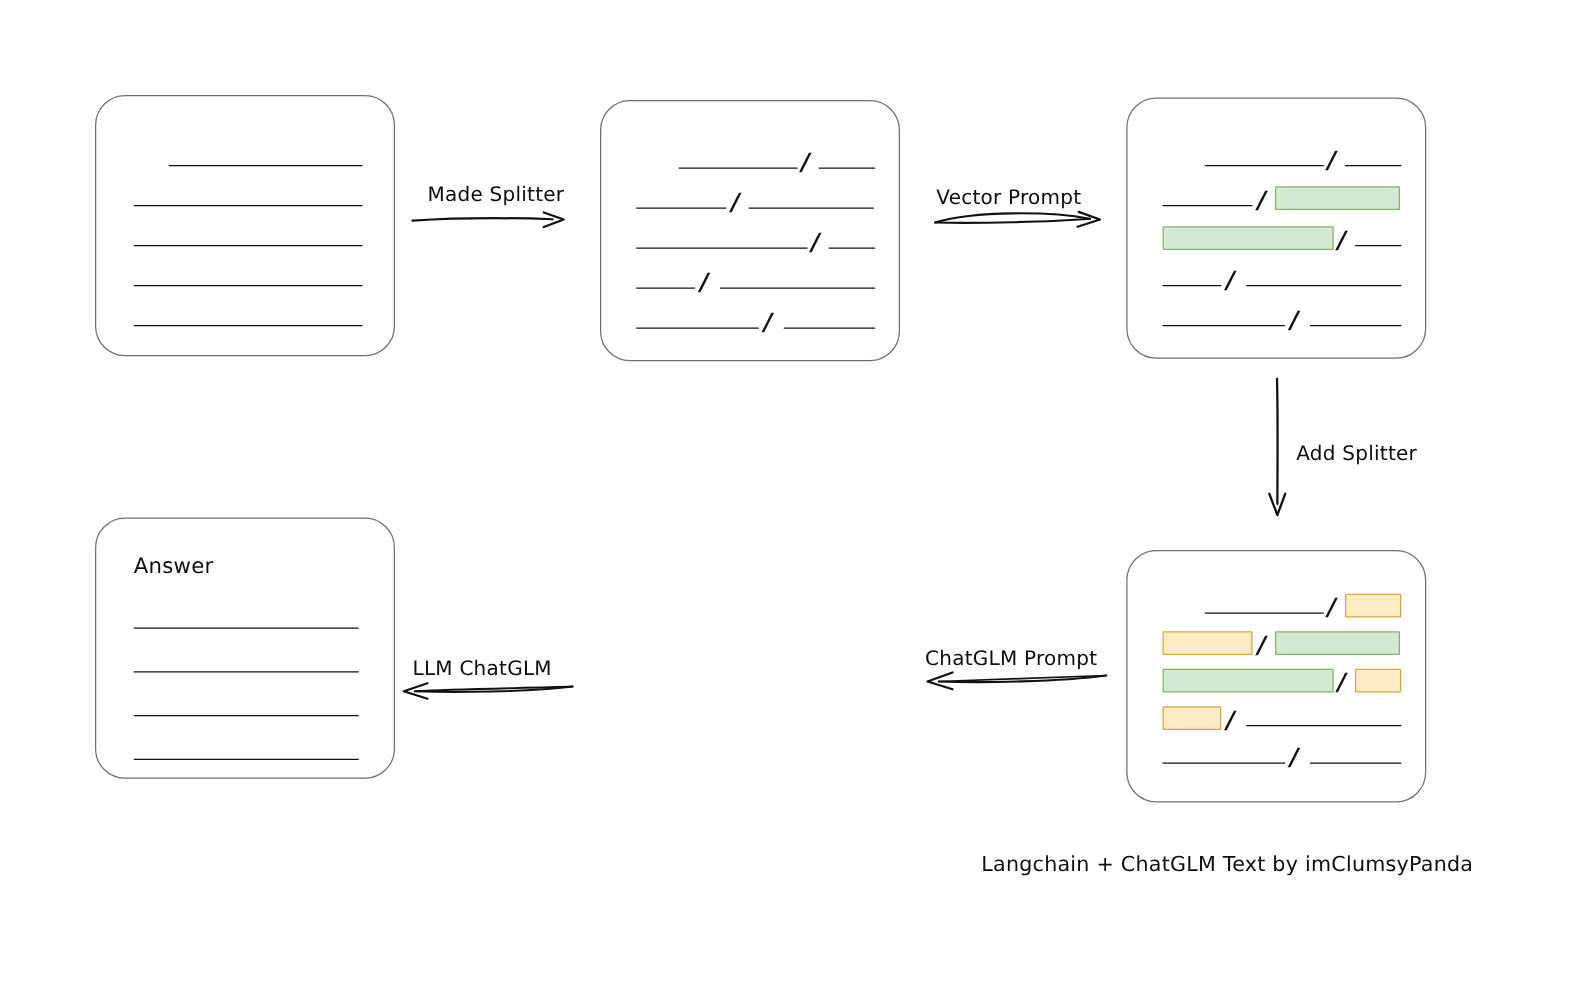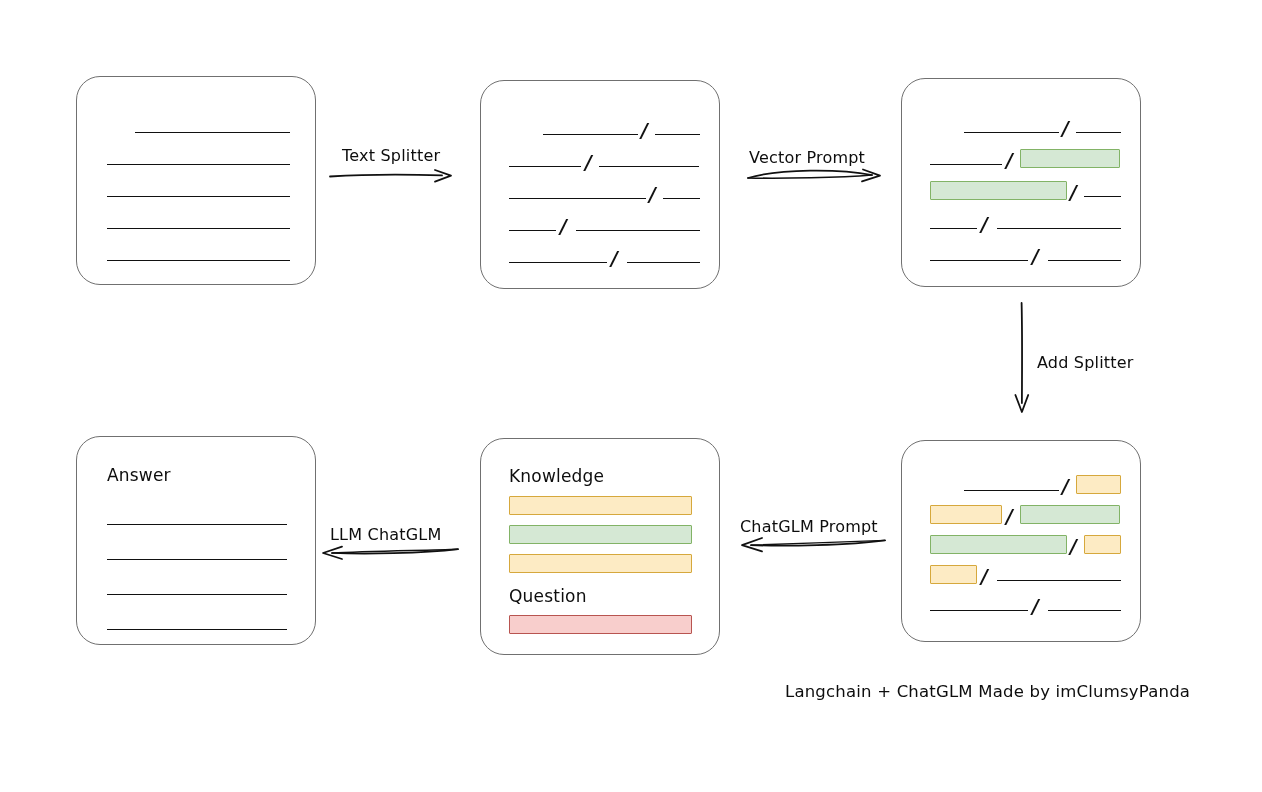--- a/index.html
+++ b/index.html
@@ -120,21 +120,21 @@
         </div>
       </div>
   </div>
 
   <div class="arrow-wrap" style="left:330px;top:167px;">
     <svg width="130" height="18" viewBox="0 0 130 18" aria-hidden="true">
       <path d="M0,9.5 C30,7.6 78,7.2 112,8.4" fill="none" stroke="#111" stroke-width="1.8" stroke-linecap="round"></path>
       <path d="M105,3 L121,8.6 L105,14.6" fill="none" stroke="#111" stroke-width="1.8" stroke-linejoin="round" stroke-linecap="round"></path>
     </svg>
   </div>
-  <div class="arrow-label" style="left:342px;top:146px;">Text Splitter</div>
+  <div class="arrow-label" style="left:342px;top:146px;">Made Splitter</div>
 
   <div class="doc-box" id="box-split" style="left:480px;top:80px;width:240px;height:209px;">
     <div class="rows">
         <div class="row" style="top: 36px;">
           <span class="seg-line" style="left: 62px; width: 95px;"></span>
           <span class="slash" style="left: 160px;">/</span>
           <span class="seg-line" style="left: 174px; width: 45px;"></span>
         </div>
         <div class="row" style="top: 68px;">
           <span class="seg-line" style="left: 28px; width: 72px;"></span>
@@ -199,21 +199,21 @@
   </div>
 
   <div class="arrow-wrap" style="left:1012px;top:303px;">
     <svg width="22" height="112" viewBox="0 0 22 112" aria-hidden="true">
       <path d="M9.6,0 C10.4,32 10.0,68 9.9,100" fill="none" stroke="#111" stroke-width="1.8" stroke-linecap="round"></path>
       <path d="M3.4,92 L9.9,109 L16.2,92" fill="none" stroke="#111" stroke-width="1.8" stroke-linejoin="round" stroke-linecap="round"></path>
     </svg>
   </div>
   <div class="arrow-label" style="left:1037px;top:353px;">Add Splitter</div>
 
-  <div class="doc-box" id="box-answer" style="left:76px;top:436px;width:240px;height:209px;">
+  <div class="doc-box" id="box-answer" style="left:76px;top:414px;width:240px;height:209px;">
     <div class="box-title" style="left:30px;top:28px;">Answer</div>
     <div class="rows">
         <div class="row" style="top: 70px;">
           <span class="seg-line" style="left: 30px; width: 180px;"></span>
         </div>
         <div class="row" style="top: 105px;">
           <span class="seg-line" style="left: 30px; width: 180px;"></span>
         </div>
         <div class="row" style="top: 140px;">
           <span class="seg-line" style="left: 30px; width: 180px;"></span>
@@ -226,32 +226,20 @@
 
   <div class="arrow-wrap" style="left:318px;top:543px;">
     <svg width="140" height="18" viewBox="0 0 140 18" aria-hidden="true">
       <path d="M140,6.2 C104,10.6 46,11.2 14,10.0" fill="none" stroke="#111" stroke-width="1.7" stroke-linecap="round"></path>
       <path d="M140,6.2 C106,7.4 48,8.2 14,10.0" fill="none" stroke="#111" stroke-width="1.5" stroke-linecap="round"></path>
       <path d="M24,3.6 L5,10.0 L24,16.0" fill="none" stroke="#111" stroke-width="1.8" stroke-linejoin="round" stroke-linecap="round"></path>
     </svg>
   </div>
   <div class="arrow-label" style="left:330px;top:525px;">LLM ChatGLM</div>
 
-  <div class="doc-box" id="box-prompt" style="left:480px;top:438px;width:240px;height:217px;">
-    <div class="box-title" style="left:28px;top:27px;">Knowledge</div>
-    <div id="knowledge-bars">
-        <div class="bar yellow" style="left: 28px; width: 183px; top: 57px;"></div>
-        <div class="bar green" style="left: 28px; width: 183px; top: 86px;"></div>
-        <div class="bar yellow" style="left: 28px; width: 183px; top: 115px;"></div>
-      </div>
-    <div class="box-title" style="left:28px;top:147px;">Question</div>
-    <div id="question-bars">
-        <div class="bar red" style="left: 28px; width: 183px; top: 176px;"></div>
-      </div>
-  </div>
 
   <div class="arrow-wrap" style="left:737px;top:535px;">
     <svg width="148" height="18" viewBox="0 0 148 18" aria-hidden="true">
       <path d="M148,5.4 C112,10.4 48,11.4 14,10.2" fill="none" stroke="#111" stroke-width="1.7" stroke-linecap="round"></path>
       <path d="M148,5.4 C114,7.0 50,8.6 14,10.2" fill="none" stroke="#111" stroke-width="1.4" stroke-linecap="round"></path>
       <path d="M25,3.0 L5,10.2 L25,16.4" fill="none" stroke="#111" stroke-width="1.8" stroke-linejoin="round" stroke-linecap="round"></path>
     </svg>
   </div>
   <div class="arrow-label" style="left:740px;top:517px;">ChatGLM Prompt</div>
 
@@ -278,15 +266,15 @@
           <span class="seg-line" style="left: 95px; width: 124px;"></span>
         </div>
         <div class="row" style="top: 152px;">
           <span class="seg-line" style="left: 28px; width: 98px;"></span>
           <span class="slash" style="left: 130px;">/</span>
           <span class="seg-line" style="left: 146px; width: 73px;"></span>
         </div>
       </div>
   </div>
 
-  <div class="footer-note" style="left:785px;top:682px;">Langchain + ChatGLM Made by imClumsyPanda</div>
+  <div class="footer-note" style="left:785px;top:682px;">Langchain + ChatGLM Text by imClumsyPanda</div>
 
 </div>
 
 </body></html>

